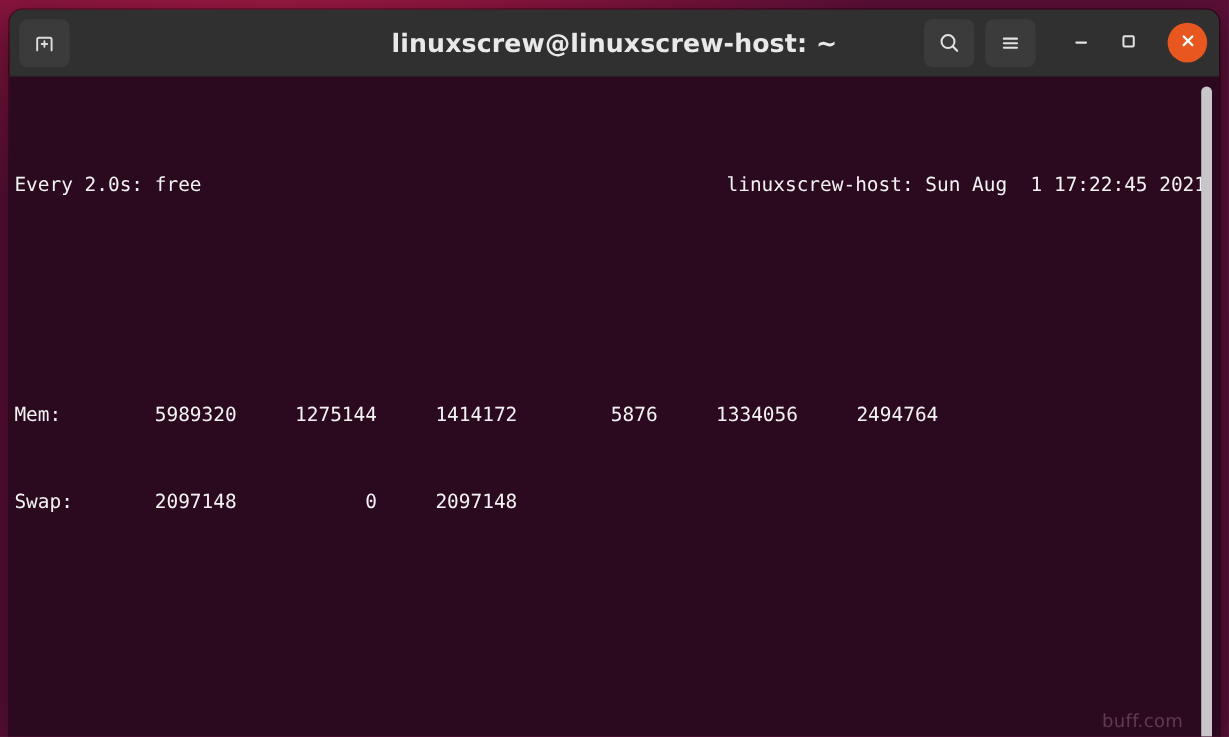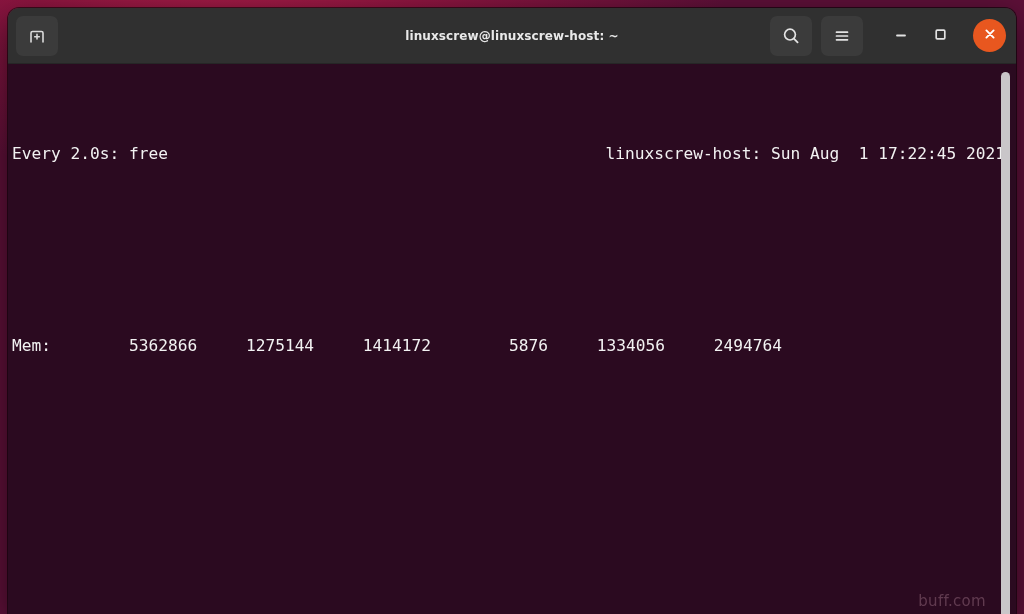--- a/index.html
+++ b/index.html
@@ -41,21 +41,21 @@
     background:#3b3b3b;
     display:flex; align-items:center; justify-content:center;
     flex:0 0 auto;
     cursor:pointer;
   }
   .tb-btn svg { display:block; }
   .title {
     position:absolute;
     left:0; right:0;
     text-align:center;
-    font-size:12px;
+    font-size:21px;
     font-weight:bold;
     color:#e9e9e9;
     letter-spacing:.1px;
     pointer-events:none;
   }
   .tb-right {
     margin-left:auto;
     display:flex; align-items:center; gap:9px;
     z-index:2;
   }
@@ -182,21 +182,22 @@
   <div class="term">
     <div class="term-inner">
 
       <div class="row banner">
         <span class="left">Every 2.0s: free</span>
         <span class="right">linuxscrew-host: Sun Aug  1 17:22:45 2021</span>
       </div>
 
       <div class="blank"></div>
 
-      <div class="row">Mem:        5362866     1275144     1414172        5876     1334056     2494764</div>
+      <div class="row">Mem:        5989320     1275144     1414172        5876     1334056     2494764</div>
+      <div class="row">Swap:       2097148           0     2097148</div>
 
     </div>
 
     <div class="scrollbar"></div>
 
     <div class="watermark">buff.com</div>
   </div>
 
 </div>
 

